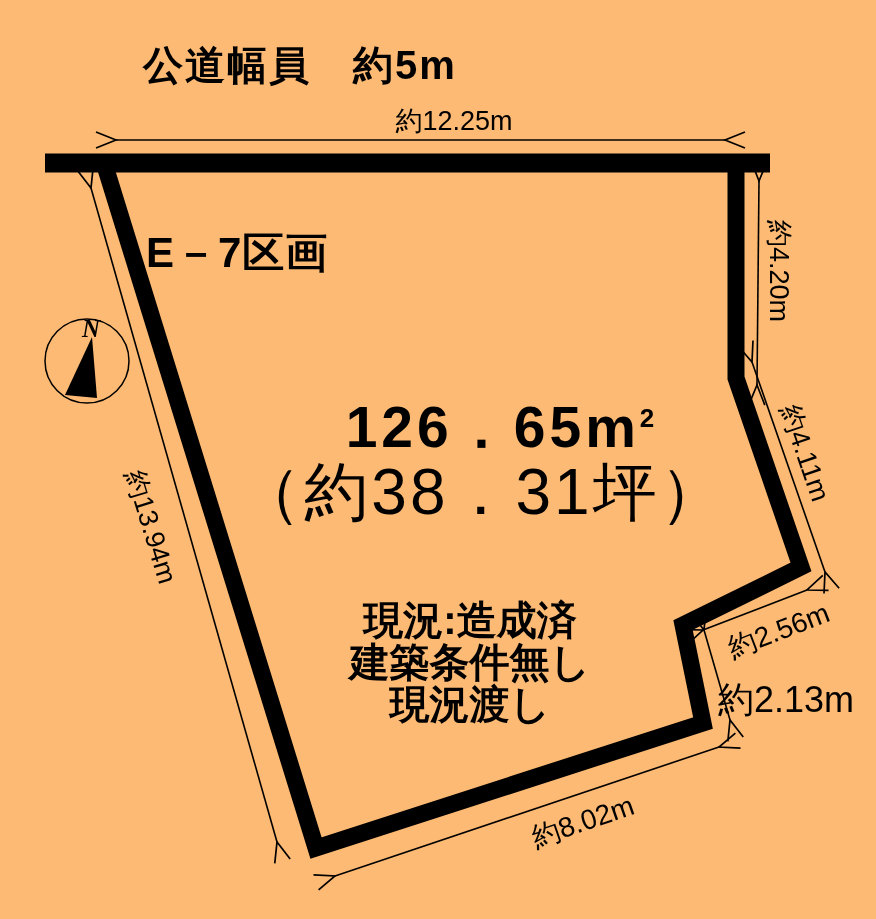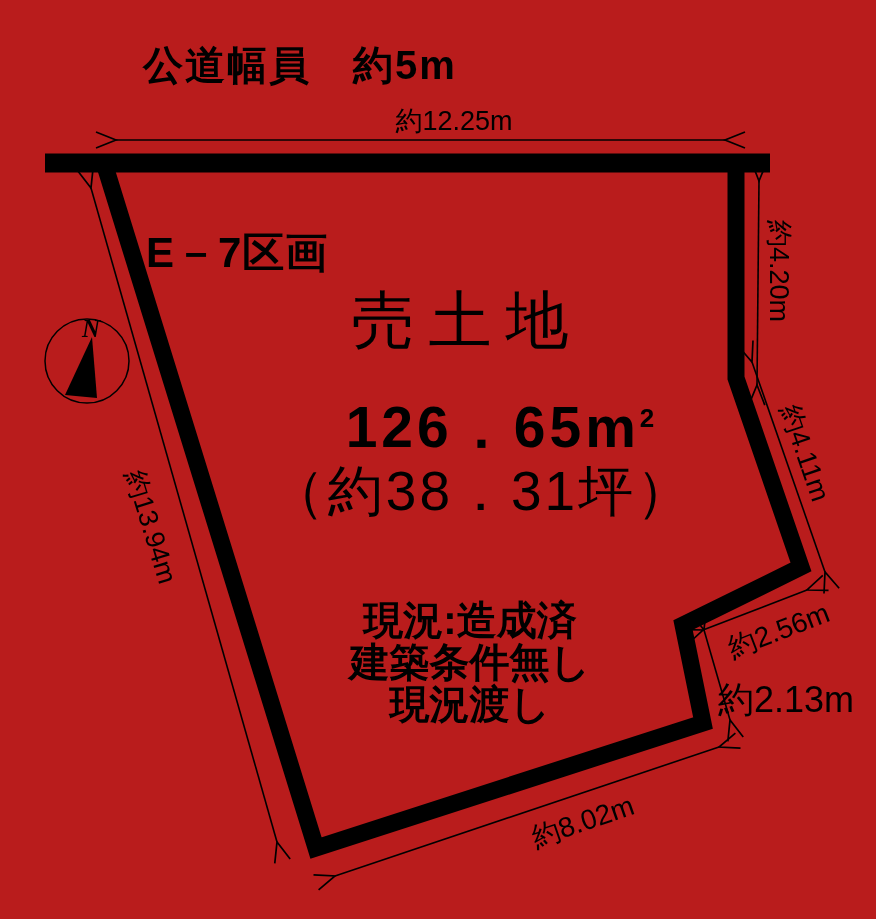--- a/index.html
+++ b/index.html
@@ -1,40 +1,40 @@
 <!DOCTYPE html>
 <html><head>
 <meta charset="utf-8">
 <style>
   html,body{margin:0;padding:0;background:#ffffff;}
   #canvas{
     position:relative;
     width:876px;height:919px;
-    background:#b91c1c;
+    background:#fdba74;
     font-family:"Liberation Sans", sans-serif;
     color:#000;
     overflow:hidden;
   }
   #geometry{position:absolute;left:0;top:0;}
   .lbl{position:absolute;white-space:nowrap;color:#000;}
   .ctr{transform:translate(-50%,-50%);}
   .road-title{left:143px;top:38px;font-size:40px;font-weight:bold;letter-spacing:2px;}
   .dim{font-size:27px;font-weight:400;}
   .dim-top{left:454px;top:121px;}
   .dim-right-upper{left:779px;top:271px;transform:translate(-50%,-50%) rotate(90deg);}
   .dim-right-diag{left:805px;top:453px;transform:translate(-50%,-50%) rotate(71deg);}
   .dim-notch-upper{left:779px;top:631px;font-size:28px;transform:translate(-50%,-50%) rotate(-21deg);}
   .dim-notch-lower{left:786px;top:700px;font-size:36px;}
   .dim-bottom{left:583px;top:822px;font-size:28px;transform:translate(-50%,-50%) rotate(-19deg);}
   .dim-left{left:151px;top:527px;transform:translate(-50%,-50%) rotate(73deg);}
   .lot-name{left:146px;top:186px;font-size:42px;font-weight:bold;letter-spacing:1px;margin-top:39px;}
   .sale-label{left:460px;top:321px;font-size:63px;font-weight:500;letter-spacing:14px;padding-left:14px;}
   .area-sqm{left:500px;top:428px;font-size:57px;font-weight:700;letter-spacing:4px;}
   .area-sqm sup{font-size:26px;vertical-align:super;letter-spacing:0;}
-  .area-tsubo{left:482px;top:492px;font-size:55px;font-weight:500;letter-spacing:3px;}
+  .area-tsubo{left:482px;top:492px;font-size:64px;font-weight:500;letter-spacing:3px;}
   .status{left:470px;top:662px;text-align:center;font-size:40px;font-weight:600;line-height:42px;}
   .north{left:91px;top:329px;font-size:25px;font-weight:bold;font-style:italic;font-family:"Liberation Serif", serif;}
 </style>
 </head>
 <body>
 
 <div id="canvas">
 
   <svg id="geometry" width="876" height="919" viewBox="0 0 876 919">
     <defs>
@@ -63,21 +63,20 @@
 
   <div class="lbl dim dim-top ctr">約12.25m</div>
   <div class="lbl dim dim-right-upper">約4.20m</div>
   <div class="lbl dim dim-right-diag">約4.11m</div>
   <div class="lbl dim dim-notch-upper">約2.56m</div>
   <div class="lbl dim dim-notch-lower ctr">約2.13m</div>
   <div class="lbl dim dim-bottom">約8.02m</div>
   <div class="lbl dim dim-left">約13.94m</div>
 
   <div class="lbl lot-name">E－7区画</div>
-  <div class="lbl sale-label ctr">売土地</div>
 
   <div class="lbl area-sqm ctr">
     <span>126．65m</span><sup>2</sup>
   </div>
   <div class="lbl area-tsubo ctr">（約38．31坪）</div>
 
   <div class="lbl status ctr">
     <div>現況:造成済</div>
     <div>建築条件無し</div>
     <div>現況渡し</div>

